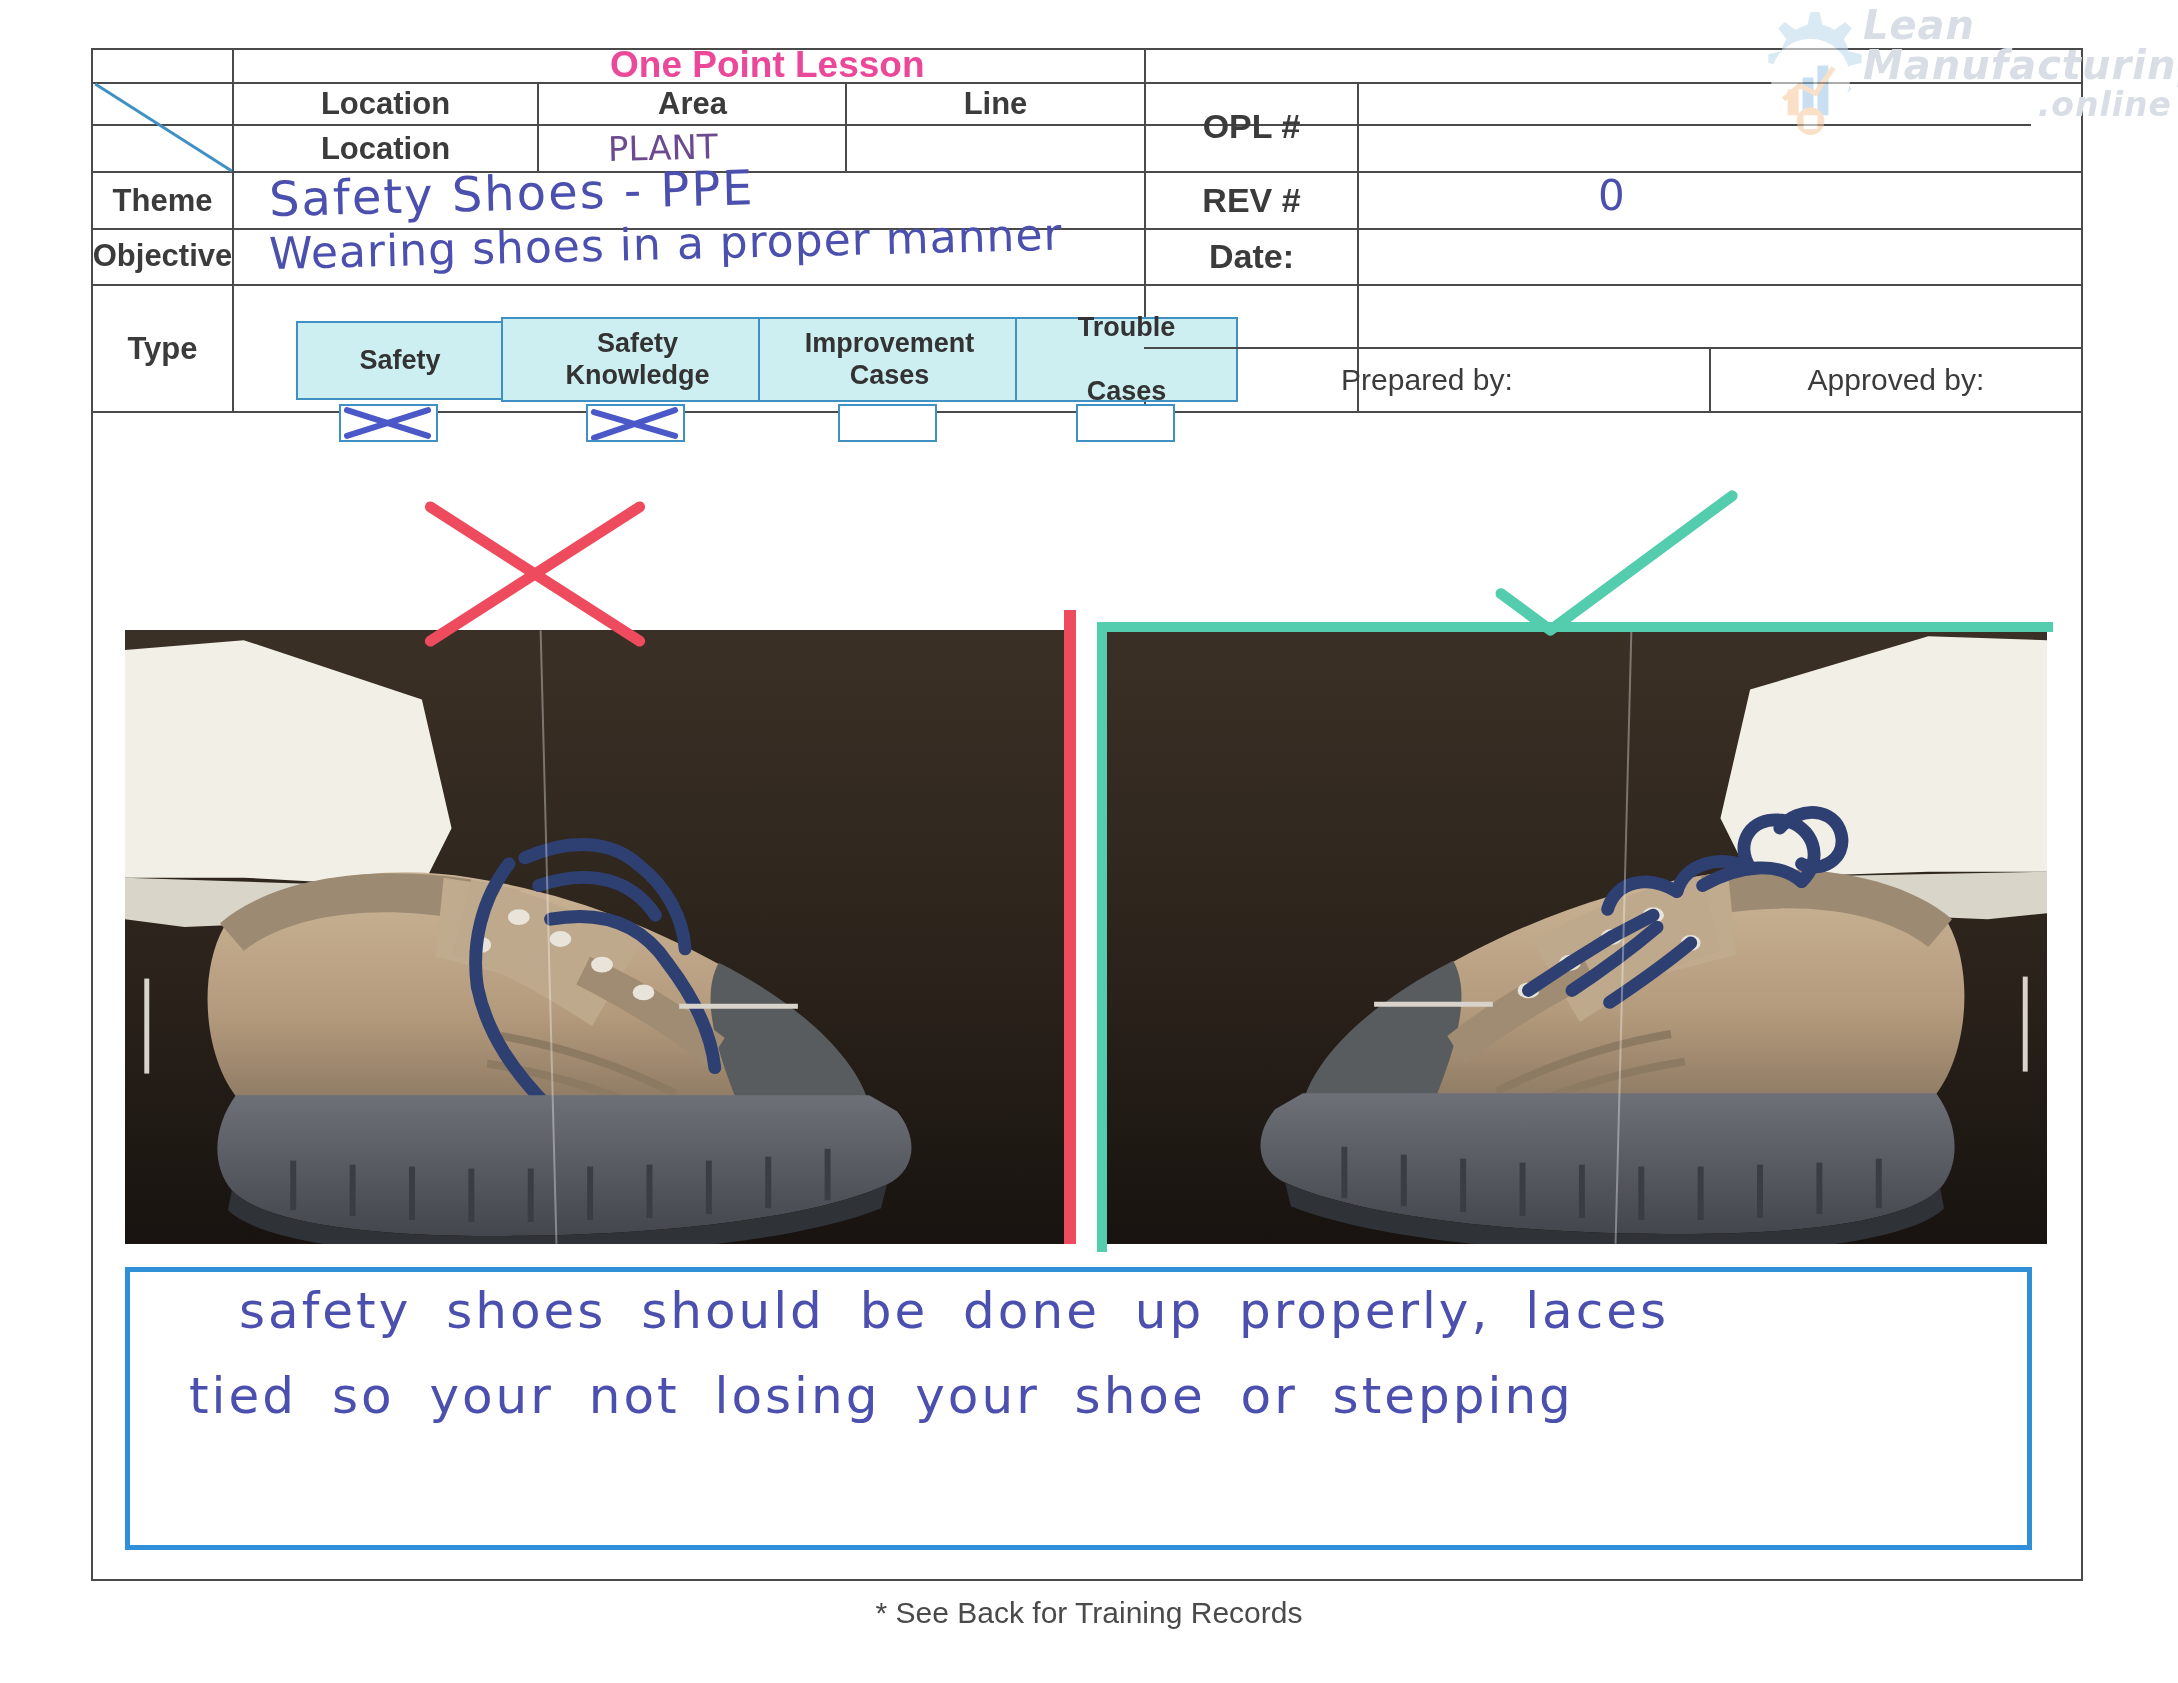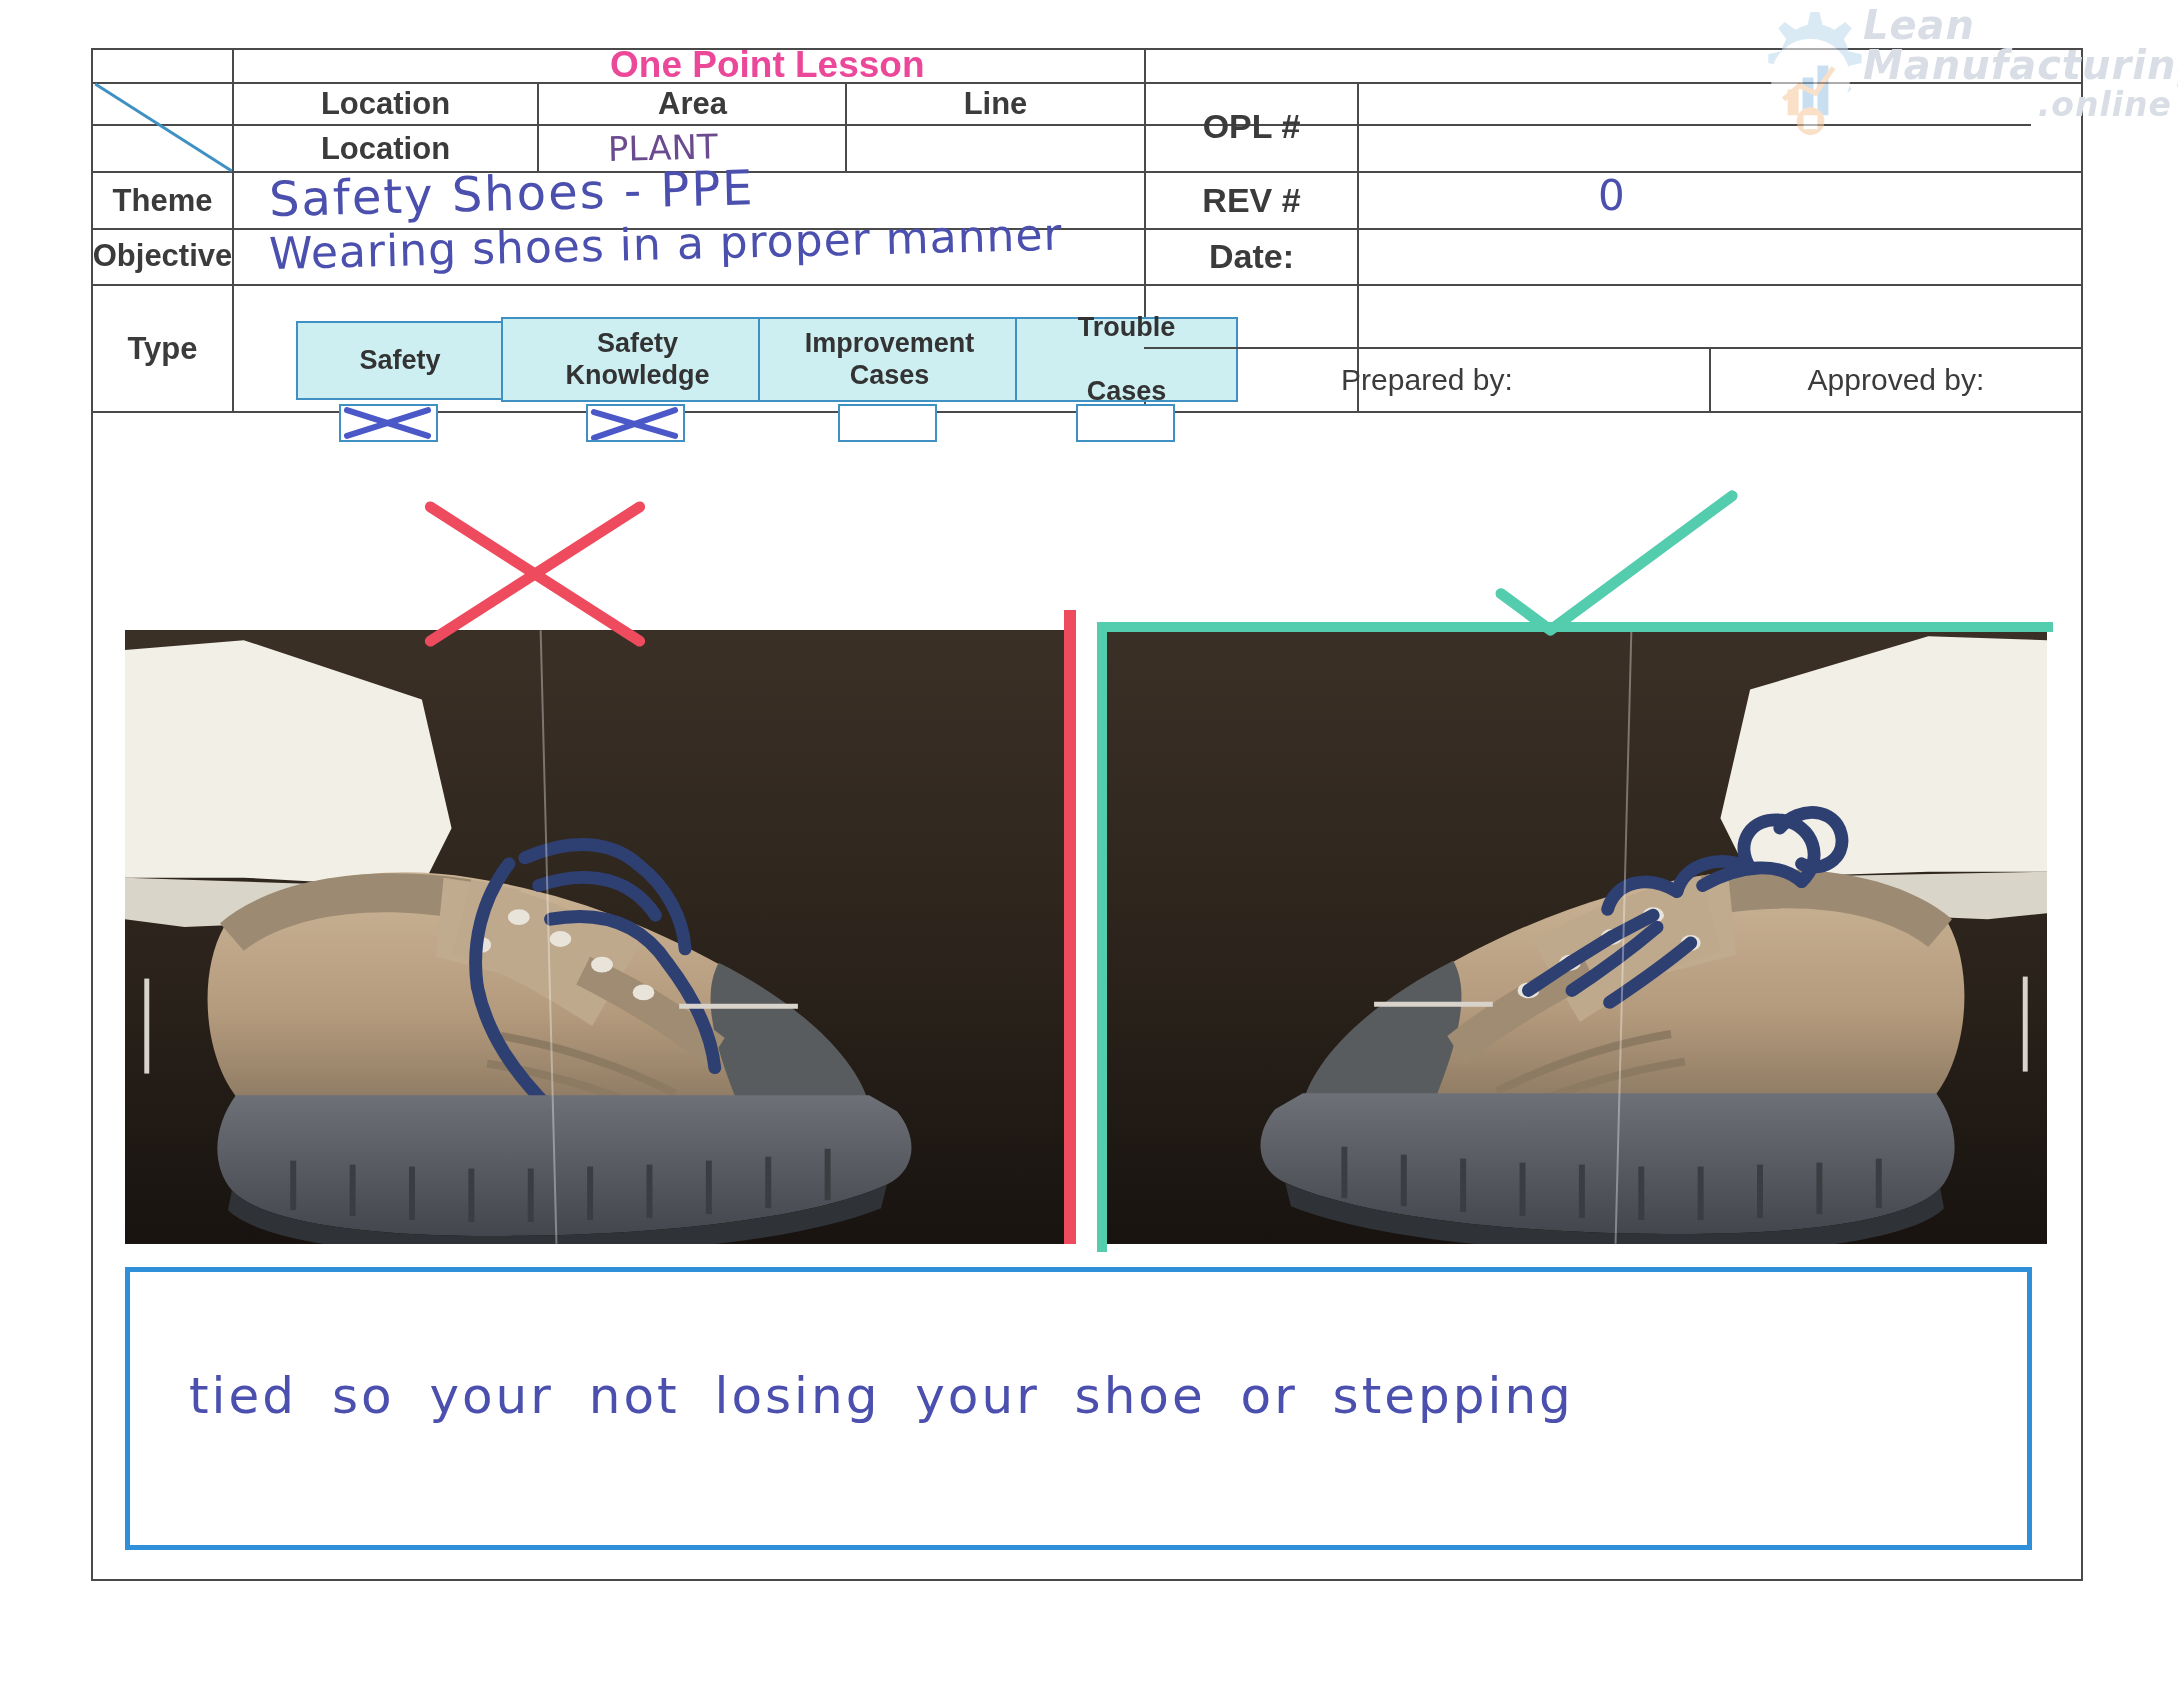--- a/index.html
+++ b/index.html
@@ -418,18 +418,20 @@
       <line x1="938" y1="350" x2="938" y2="446" stroke="#d8d4cb" stroke-width="5"></line>
       <line x1="280" y1="378" x2="400" y2="378" stroke="#d8d4cb" stroke-width="5"></line>
       <line x1="540" y1="0" x2="524" y2="620" stroke="#ffffff" stroke-width="2" opacity="0.35"></line>
     </svg>
   </div>
 
   <div style="position:absolute;left:1097px;top:622px;width:956px;height:10px;background:#54ccae;z-index:13;"></div>
   <div style="position:absolute;left:1097px;top:622px;width:10px;height:630px;background:#54ccae;z-index:13;"></div>
 
   <div class="note-box" style="left:125px; top:1267px; width:1907px; height:283px;">
+    <div class="hand" style="left:109px; top:10px; font-size:50px; letter-spacing:3px; word-spacing:16px;">safety shoes should be done up properly, laces</div>
     <div class="hand" style="left:59px; top:95px; font-size:50px; letter-spacing:3px; word-spacing:16px;">tied so your not losing your shoe or stepping</div>
   </div>
 
+  <div class="footer-note" style="left:0; top:1596px;">* See Back for Training Records</div>
 
 </div>
 
 
 </body></html>

